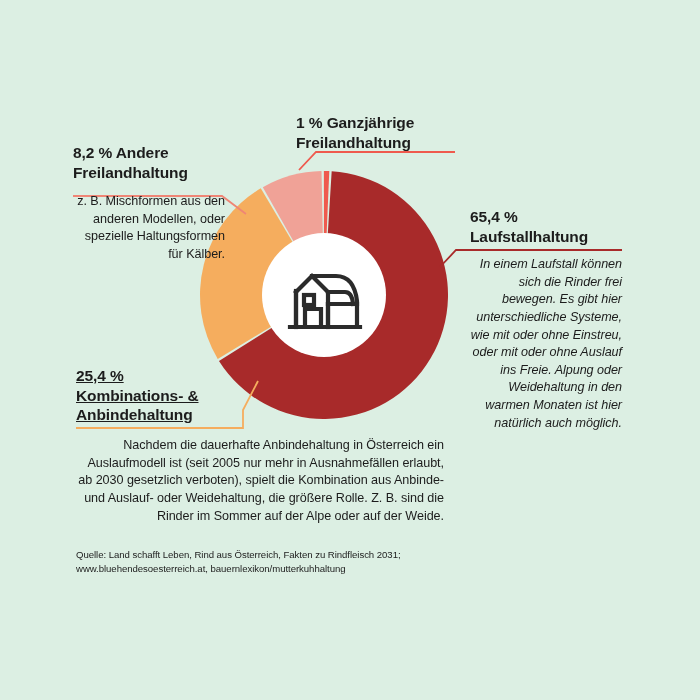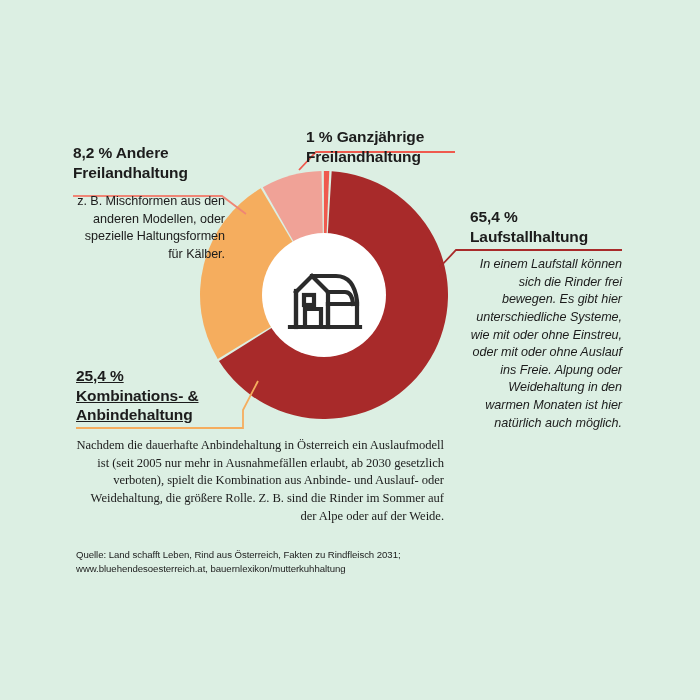--- a/index.html
+++ b/index.html
@@ -45,29 +45,29 @@
     color: #1c1c1c;
     letter-spacing: -0.05px;
     text-align: right;
   }
 
   
   #block-andere { left: 73px; top: 143px; width: 152px; }
   #block-andere .callout-body { margin-top: 11px; }
 
   
-  #block-ganzjaehrig { left: 306px; top: 113px; width: 152px; text-align: left; margin-top: 14px; }
+  #block-ganzjaehrig { left: 296px; top: 113px; width: 152px; text-align: left; }
 
   
   #block-laufstall { left: 470px; top: 207px; width: 152px; }
   #block-laufstall .callout-body { margin-top: 10px; font-style: italic; }
 
   
   #block-kombination { left: 76px; top: 366px; width: 200px; text-decoration: underline; }
-  #block-wide-body { left: 76px; top: 437px; width: 368px; font-family: Liberation Serif, serif; }
+  #block-wide-body { left: 76px; top: 437px; width: 368px; }
 
   
   #source {
     left: 76px; top: 548px; width: 420px;
     font-size: 9.6px;
     line-height: 1.42;
     color: #1c1c1c;
     letter-spacing: -0.05px;
   }
 

